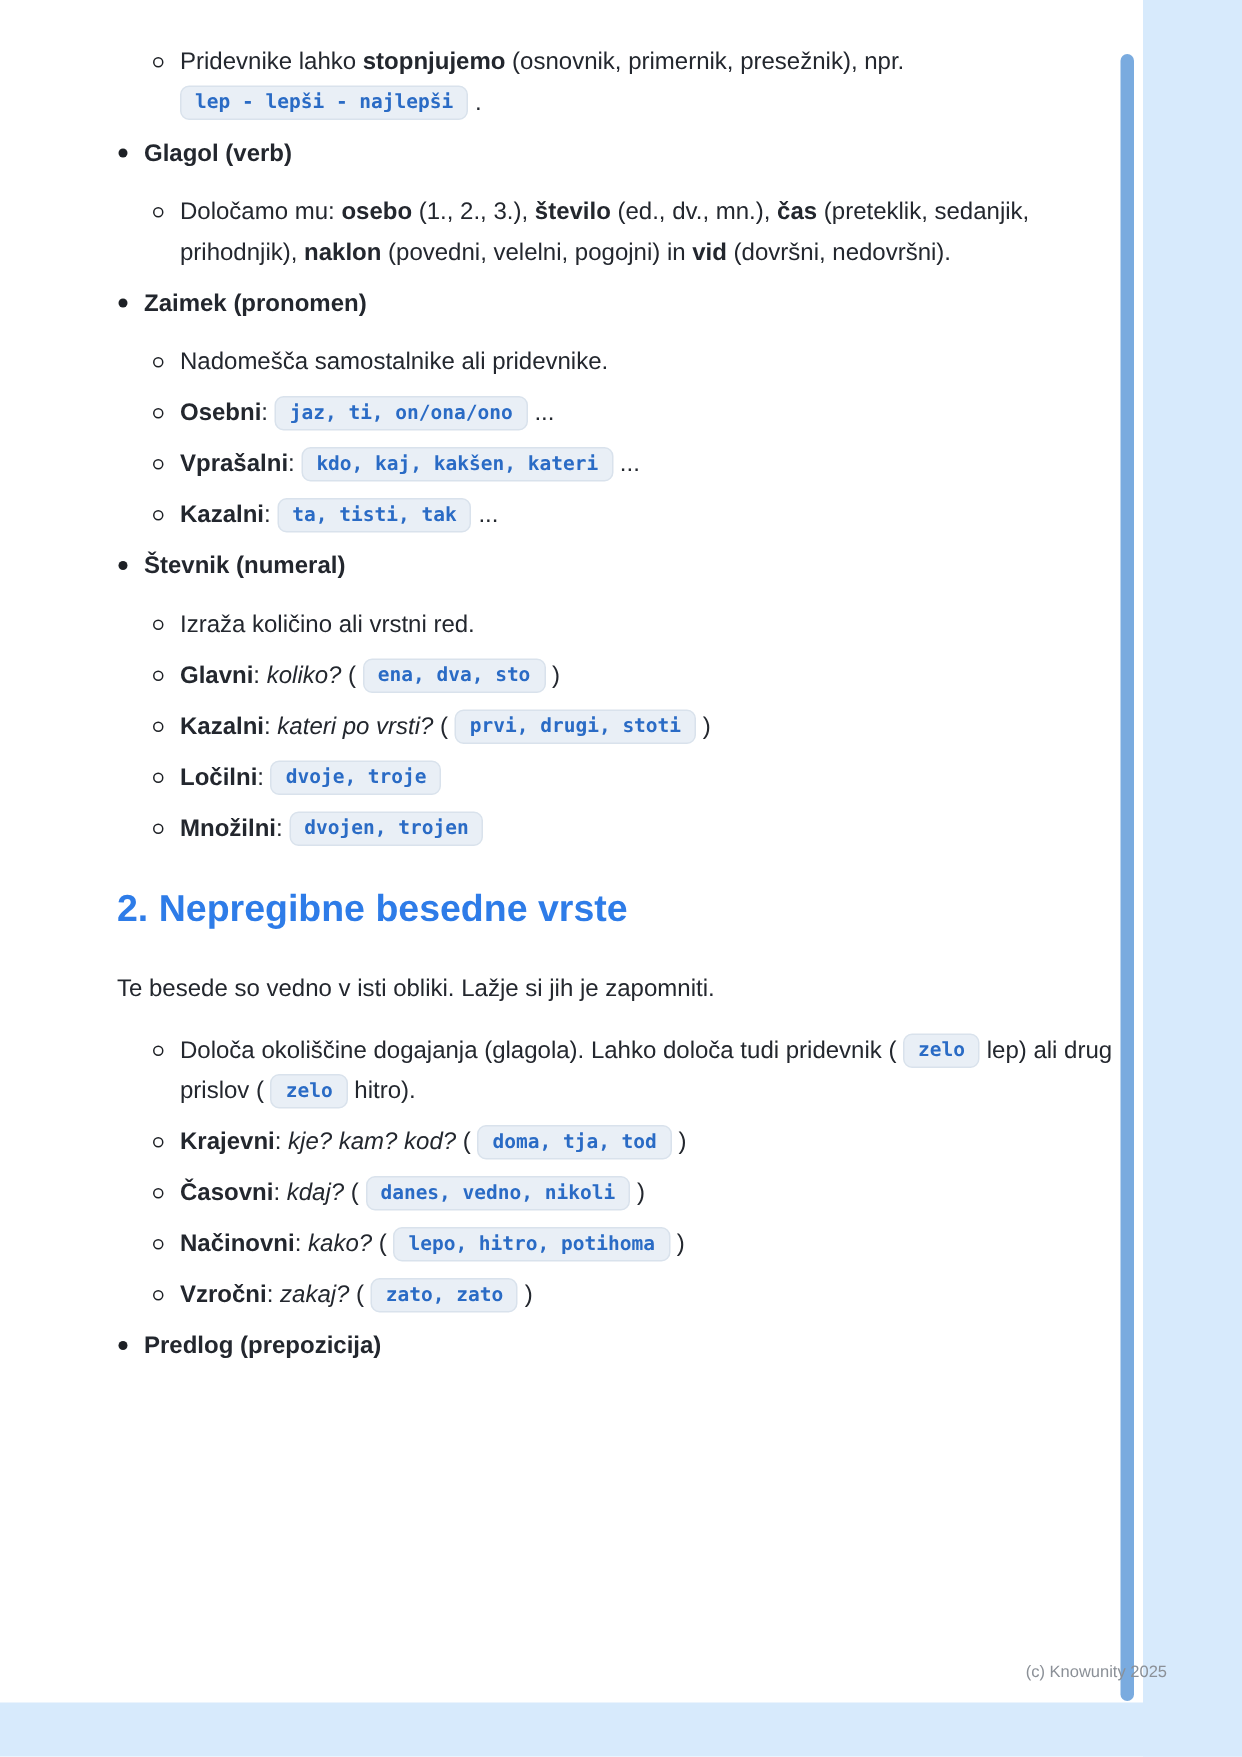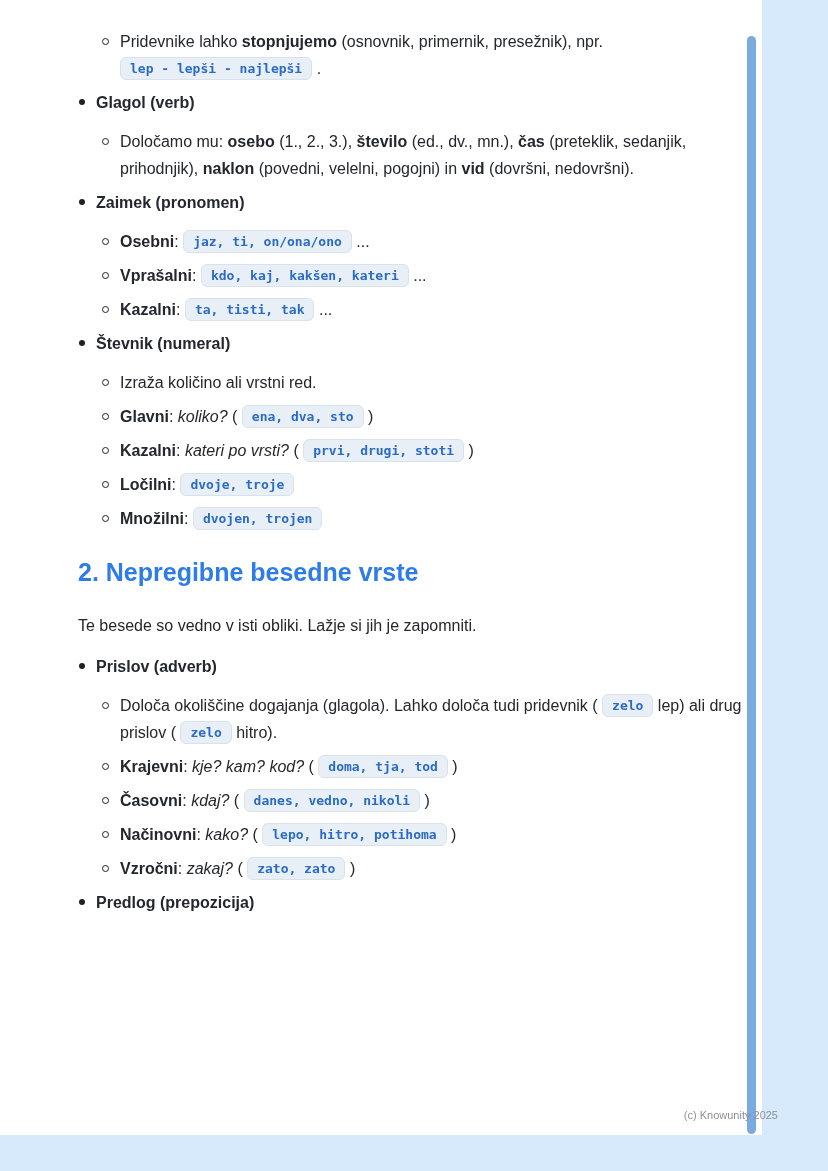--- a/index.html
+++ b/index.html
@@ -47,20 +47,24 @@
     <div class="row l2">
       <span class="bul2"></span>
       <div class="itxt"><span class="">Določamo mu: </span><span class="b">osebo</span><span class=""> (1., 2., 3.), </span><span class="b">število</span><span class=""> (ed., dv., mn.), </span><span class="b">čas</span><span class=""> (preteklik, sedanjik, prihodnjik), </span><span class="b">naklon</span><span class=""> (povedni, velelni, pogojni) in </span><span class="b">vid</span><span class=""> (dovršni, nedovršni).</span></div>
     </div>
     <div class="row l1">
       <span class="bul1"></span>
       <div class="itxt"><span class="b">Zaimek (pronomen)</span></div>
     </div>
     <div class="row l2">
       <span class="bul2"></span>
+      <div class="itxt"><span class="">Nadomešča samostalnike ali pridevnike.</span></div>
+    </div>
+    <div class="row l2">
+      <span class="bul2"></span>
       <div class="itxt"><span class="b">Osebni</span><span class="">: </span><span class="chip">jaz, ti, on/ona/ono</span><span class=""> ...</span></div>
     </div>
     <div class="row l2">
       <span class="bul2"></span>
       <div class="itxt"><span class="b">Vprašalni</span><span class="">: </span><span class="chip">kdo, kaj, kakšen, kateri</span><span class=""> ...</span></div>
     </div>
     <div class="row l2">
       <span class="bul2"></span>
       <div class="itxt"><span class="b">Kazalni</span><span class="">: </span><span class="chip">ta, tisti, tak</span><span class=""> ...</span></div>
     </div>
@@ -83,24 +87,20 @@
     <div class="row l2">
       <span class="bul2"></span>
       <div class="itxt"><span class="b">Ločilni</span><span class="">: </span><span class="chip">dvoje, troje</span></div>
     </div>
     <div class="row l2">
       <span class="bul2"></span>
       <div class="itxt"><span class="b">Množilni</span><span class="">: </span><span class="chip">dvojen, trojen</span></div>
     </div>
     <h2 class="h2">2. Nepregibne besedne vrste</h2>
     <p class="para"><span class="">Te besede so vedno v isti obliki. Lažje si jih je zapomniti.</span></p>
-    <div class="row l1">
-      <span class="bul1"></span>
-      <div class="itxt"><span class="b">Prislov (adverb)</span></div>
-    </div>
     <div class="row l2">
       <span class="bul2"></span>
       <div class="itxt"><span class="">Določa okoliščine dogajanja (glagola). Lahko določa tudi pridevnik ( </span><span class="chip">zelo</span><span class=""> lep) ali drug prislov ( </span><span class="chip">zelo</span><span class=""> hitro).</span></div>
     </div>
     <div class="row l2">
       <span class="bul2"></span>
       <div class="itxt"><span class="b">Krajevni</span><span class="">: </span><span class="i">kje? kam? kod?</span><span class=""> ( </span><span class="chip">doma, tja, tod</span><span class=""> )</span></div>
     </div>
     <div class="row l2">
       <span class="bul2"></span>

